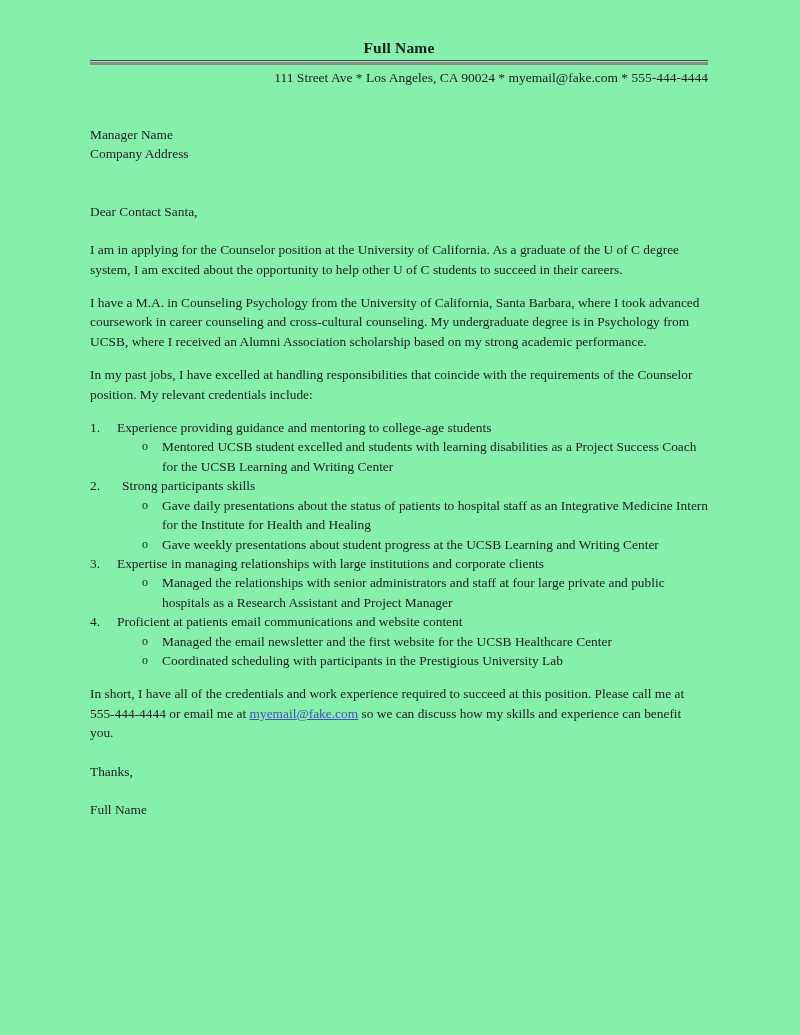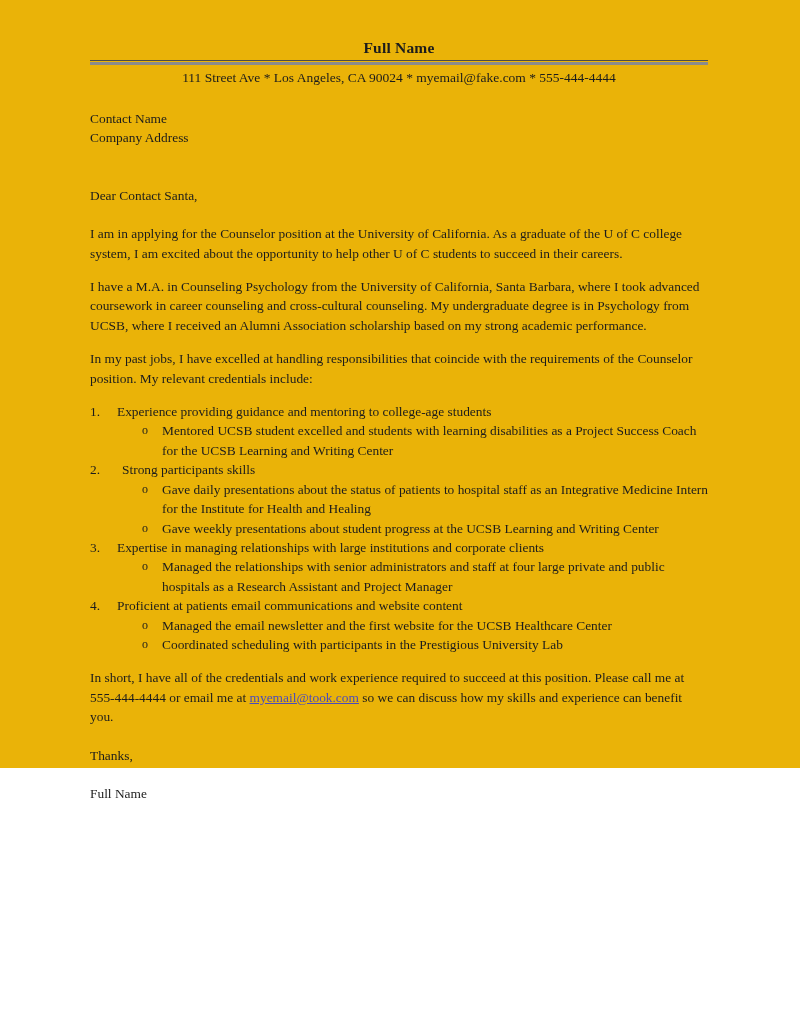--- a/index.html
+++ b/index.html
@@ -11,22 +11,22 @@
     width: 800px;
     height: 1035px;
     font-family: "Liberation Serif", "DejaVu Serif", serif;
     color: #1c1c1c;
     overflow: hidden;
   }
 
   .page {
     position: relative;
     width: 800px;
-    height: 768px;
-    background: #eab308;
+    height: 1035px;
+    background: #86efac;
     box-sizing: border-box;
   }
 
   .letter {
     position: absolute;
     left: 90px;
     top: 38px;
     width: 618px;
   }
 
@@ -44,23 +44,23 @@
     margin-top: 3px;
     width: 618px;
     height: 5px;
     border-top: 1.5px solid #4b4b4b;
     border-bottom: 3px solid #8b8b8b;
     box-sizing: border-box;
   }
 
   .letterhead-contact {
     font-size: 13.5px;
-    text-align: center;
+    text-align: right;
     line-height: 18px;
-    margin: 4px 0 0 0;
+    margin: 4px 0 16px 0;
     white-space: nowrap;
   }
 
   
   .block {
     font-size: 13.4px;
     line-height: 19.4px;
     margin: 0;
   }
 
@@ -129,34 +129,34 @@
 
     <div>
       <div class="letterhead-name">Full Name</div>
       <div class="letterhead-rule"></div>
       <div class="letterhead-contact">111 Street Ave * Los Angeles, CA 90024 * myemail@fake.com * 555-444-4444</div>
     </div>
 
     <div class="gap-lg"></div>
 
     <div class="block">
-      <span class="addr-line">Contact Name</span>
+      <span class="addr-line">Manager Name</span>
       <span class="addr-line">Company Address</span>
     </div>
 
     <div class="gap-md"></div>
 
 
     <div class="gap-md"></div>
 
     <div class="block">Dear Contact Santa,</div>
 
     <div class="gap-md"></div>
 
-    <p class="block">I am in applying for the Counselor position at the University of California. As a graduate of the U of C college system, I am excited about the opportunity to help other U of C students to succeed in their careers.</p>
+    <p class="block">I am in applying for the Counselor position at the University of California. As a graduate of the U of C degree system, I am excited about the opportunity to help other U of C students to succeed in their careers.</p>
 
     <div class="gap-sm"></div>
 
     <p class="block">I have a M.A. in Counseling Psychology from the University of California, Santa Barbara, where I took advanced coursework in career counseling and cross-cultural counseling. My undergraduate degree is in Psychology from UCSB, where I received an Alumni Association scholarship based on my strong academic performance.</p>
 
     <div class="gap-sm"></div>
 
     <p class="block">In my past jobs, I have excelled at handling responsibilities that coincide with the requirements of the Counselor position. My relevant credentials include:</p>
 
     <div class="gap-sm"></div>
@@ -185,21 +185,21 @@
           <div class="num-row"><span class="num-marker">4.</span><span>Proficient at patients email communications and website content</span></div>
           <ul class="sub-list">
             <li class="sub-item"><span class="sub-marker">o</span><span>Managed the email newsletter and the first website for the UCSB Healthcare Center</span></li>
             <li class="sub-item"><span class="sub-marker">o</span><span>Coordinated scheduling with participants in the Prestigious University Lab</span></li>
           </ul>
         </li>
       </ol>
 
     <div class="gap-sm"></div>
 
-    <p class="block"><span>In short, I have all of the credentials and work experience required to succeed at this position. Please call me at 555-444-4444 or email me at </span><a class="mail-link" href="#">myemail@took.com</a><span> so we can discuss how my skills and experience can benefit you.</span></p>
+    <p class="block"><span>In short, I have all of the credentials and work experience required to succeed at this position. Please call me at 555-444-4444 or email me at </span><a class="mail-link" href="#">myemail@fake.com</a><span> so we can discuss how my skills and experience can benefit you.</span></p>
 
     <div class="gap-md"></div>
 
     <div class="block">Thanks,</div>
 
     <div class="gap-md"></div>
 
     <div class="block">Full Name</div>
 
   </div>

